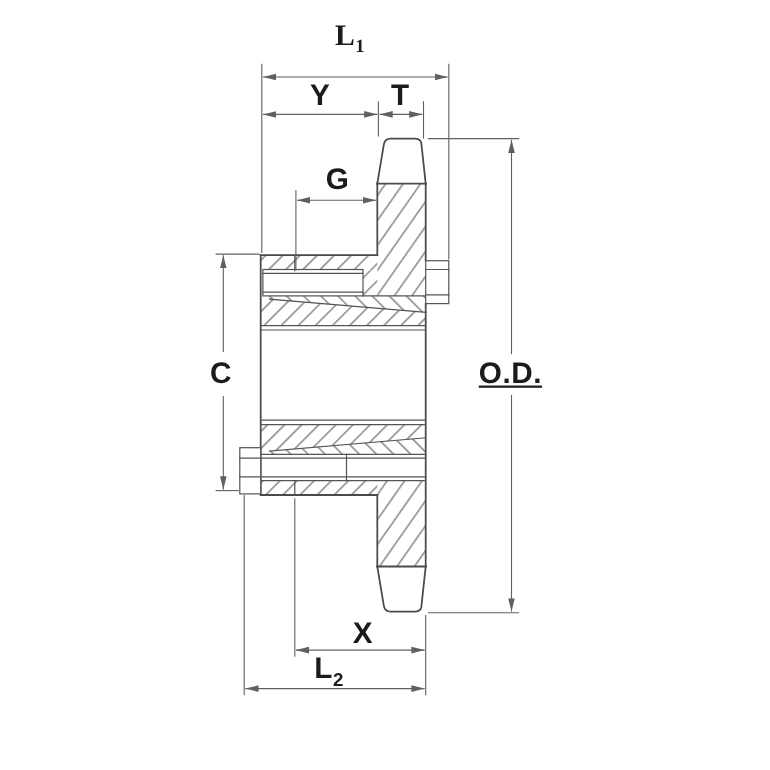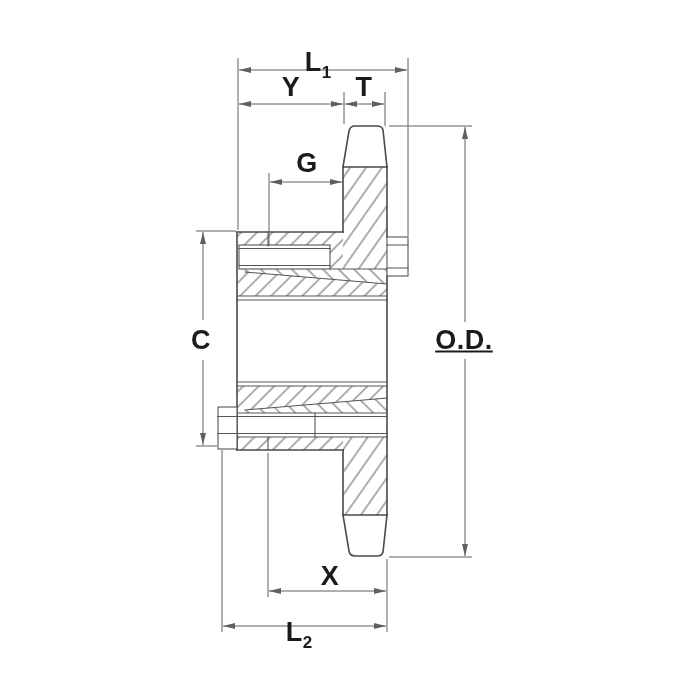--- a/index.html
+++ b/index.html
@@ -116,29 +116,29 @@
     <line x1="270" y1="182" x2="342" y2="182" marker-start="url(#arr)" marker-end="url(#arr)"></line>
     <line x1="203" y1="232" x2="203" y2="320" marker-start="url(#arr)"></line>
     <line x1="203" y1="360" x2="203" y2="445" marker-end="url(#arr)"></line>
     <line x1="465" y1="127" x2="465" y2="322" marker-start="url(#arr)"></line>
     <line x1="465" y1="359" x2="465" y2="556" marker-end="url(#arr)"></line>
     <line x1="269" y1="591" x2="386" y2="591" marker-start="url(#arr)" marker-end="url(#arr)"></line>
     <line x1="223" y1="626" x2="386" y2="626" marker-start="url(#arr)" marker-end="url(#arr)"></line>
   </g>
 </svg>
 
-<div class="dim-label" style="left:318px;top:62px;"><span>L</span><span class="sub">1</span></div>
+<div class="dim-label" style="left:318px;top:32px;font-family:Liberation Serif, serif;"><span>L</span><span class="sub">1</span></div>
 
 <div class="dim-label" style="left:291px;top:87px;"><span>Y</span></div>
 
 <div class="dim-label" style="left:364px;top:87px;"><span>T</span></div>
 
 <div class="dim-label" style="left:307px;top:163px;"><span>G</span></div>
 
 <div class="dim-label" style="left:201px;top:340px;"><span>C</span></div>
 
 <div class="dim-label" style="left:464px;top:340px;text-decoration:underline;"><span>O.D.</span></div>
 
 <div class="dim-label" style="left:330px;top:576px;"><span>X</span></div>
 
-<div class="dim-label" style="left:299px;top:632px;"><span>L</span><span class="sub">2</span></div>
+<div class="dim-label" style="left:299px;top:608px;"><span>L</span><span class="sub">2</span></div>
 
 </div>
 
 </body></html>

